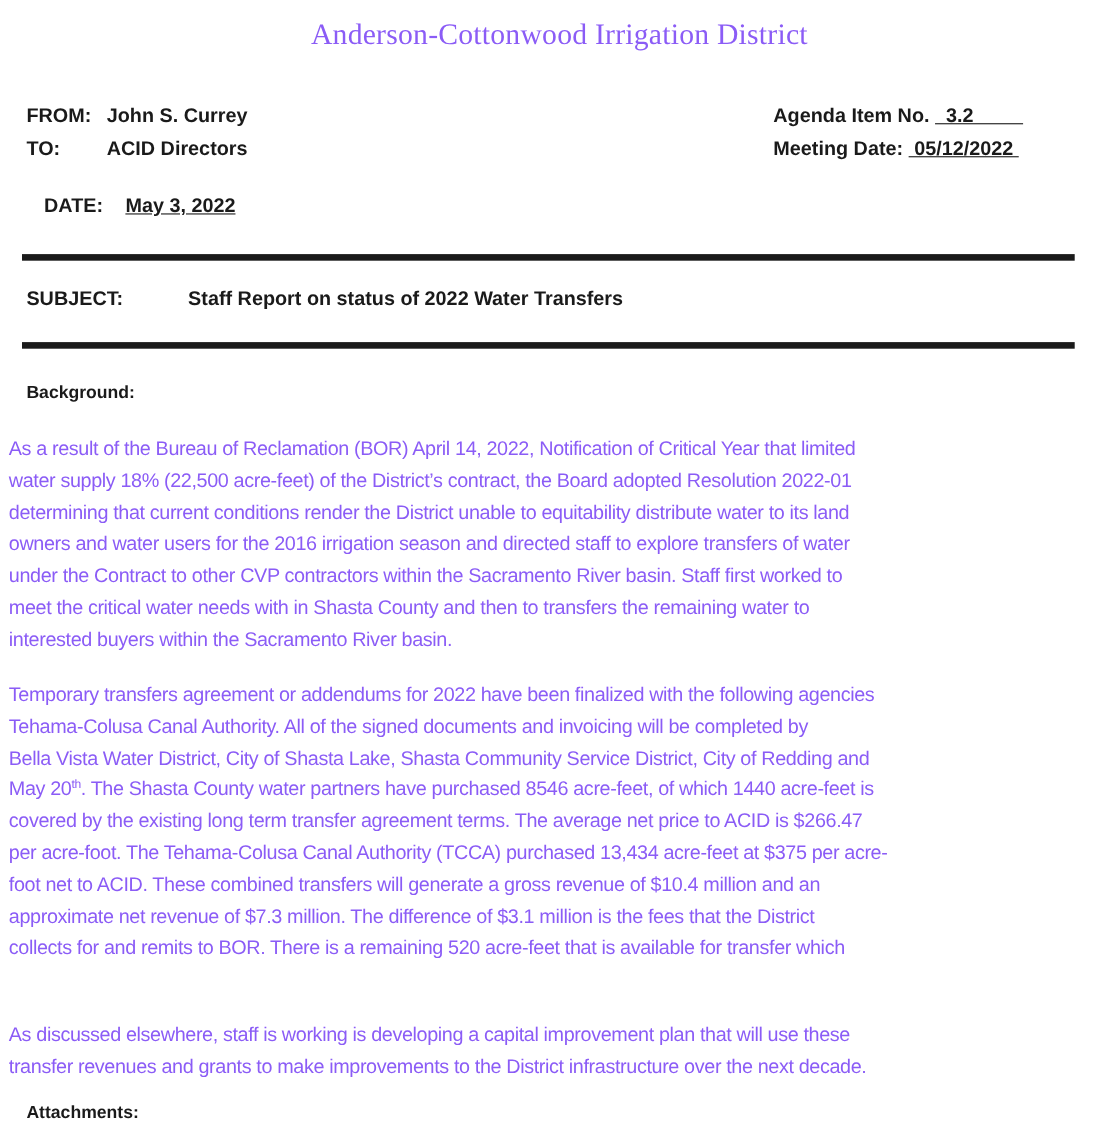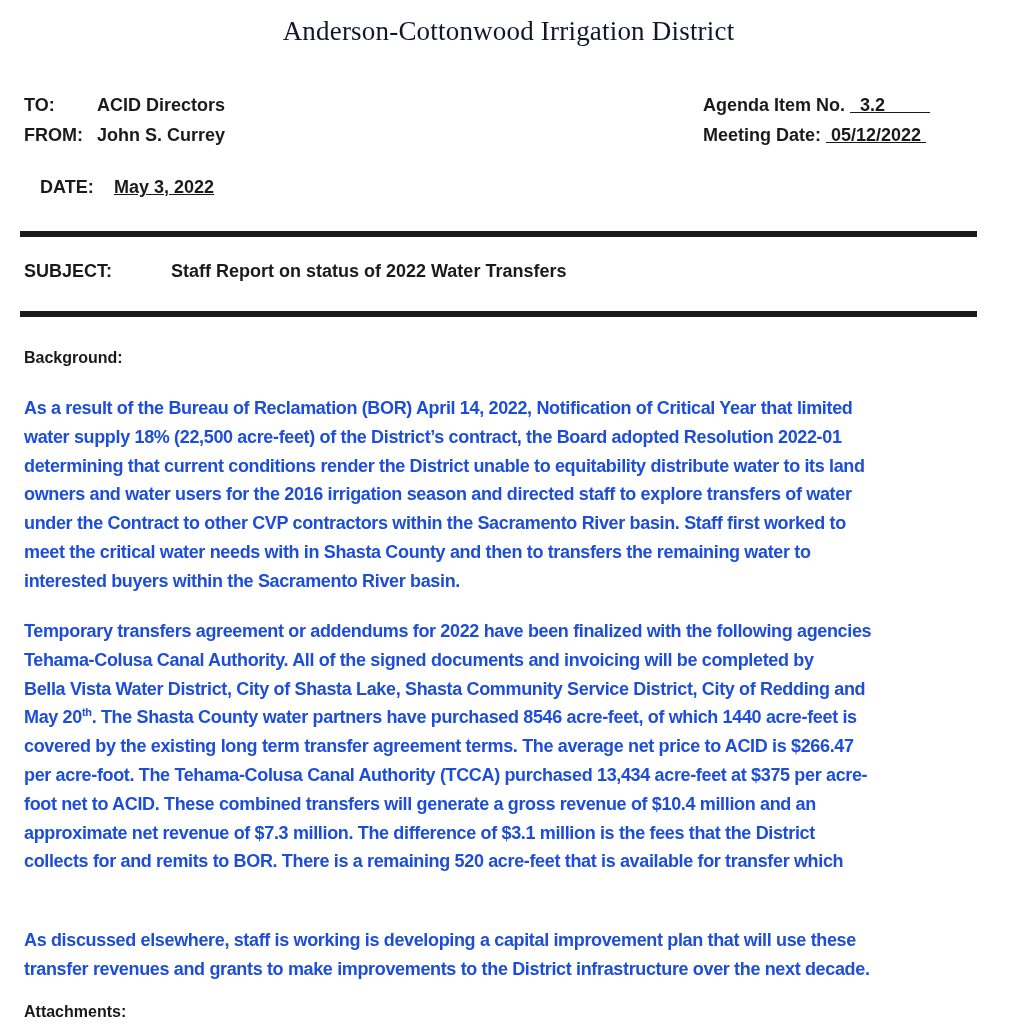--- a/index.html
+++ b/index.html
@@ -5,56 +5,55 @@
   html, body { margin: 0; padding: 0; background: #ffffff; }
   body {
     width: 1017px; height: 1024px; overflow: hidden; position: relative;
     color: #1a1a1a;
     font-family: "Liberation Sans", "DejaVu Sans", sans-serif;
   }
   .title {
     position: absolute; left: 0; width: 1017px; top: 16px;
     text-align: center;
     font-family: "Liberation Serif", "DejaVu Serif", serif;
-    font-size: 27px; letter-spacing: 0.2px; color: #0f172a;
+    font-size: 27px; letter-spacing: 0.2px; color: #8b5cf6;
   }
   .hdr { position: absolute; font-size: 18px; font-weight: bold; line-height: 30px; }
   .hdr .lbl { display: inline-block; }
   .left-hdr { left: 24px; top: 90px; }
   .left-hdr .lbl { width: 73px; }
   .date-row { position: absolute; left: 40px; top: 177px; font-size: 18px; font-weight: bold; text-decoration: underline; }
   .date-row .lbl { display: inline-block; width: 74px; }
   .right-hdr { left: 703px; top: 90px; }
   .u { text-decoration: underline; white-space: pre; text-align: center; }
   .rule { position: absolute; left: 20px; width: 957px; height: 6px; background: #1b1b1b; }
   .rule1 { top: 231px; }
   .rule2 { top: 311px; }
   .subject { position: absolute; left: 24px; top: 261px; font-size: 18px; font-weight: bold; }
   .subject .lbl { display: inline-block; width: 147px; }
   .section-head { position: absolute; left: 24px; font-size: 16px; font-weight: bold; }
   .para {
-    position: absolute; left: 24px; width: 960px;
-    font-size: 18px; line-height: 28.8px; color: #1d4ed8;
+    position: absolute; left: 8px; width: 960px;
+    font-size: 18px; line-height: 28.8px; color: #8b5cf6;
     letter-spacing: -0.35px;
-    font-weight: bold;
   }
   .para .ln { display: block; white-space: nowrap; }
   sup { font-size: 11px; line-height: 0; }
 </style>
 </head>
 <body>
 
 <div class="title">Anderson-Cottonwood Irrigation District</div>
 
 <div class="hdr left-hdr">
   <div>
-    <span class="lbl">TO:</span><span>ACID Directors</span>
+    <span class="lbl">FROM:</span><span>John S. Currey</span>
   </div>
   <div>
-    <span class="lbl">FROM:</span><span>John S. Currey</span>
+    <span class="lbl">TO:</span><span>ACID Directors</span>
   </div>
 </div>
 
 <div class="date-row">
   <span class="lbl">DATE:</span><span>May 3, 2022</span>
 </div>
 
 <div class="hdr right-hdr">
   <div>
     <span>Agenda Item No.</span>

